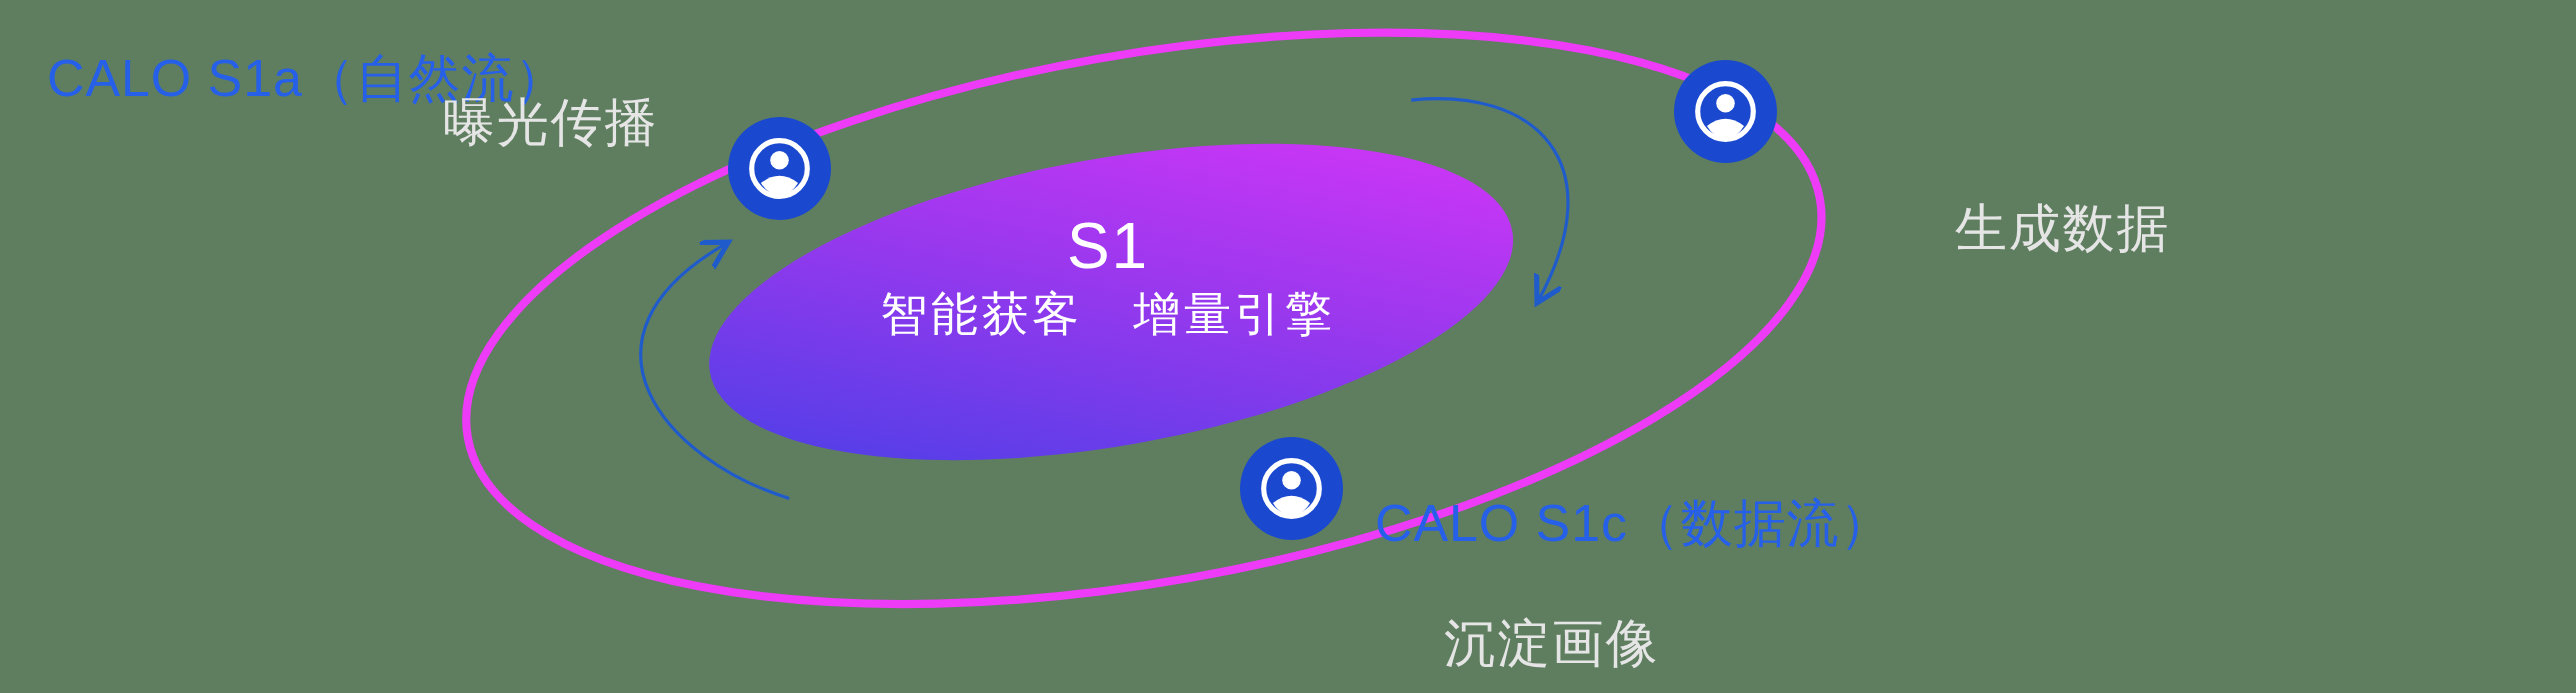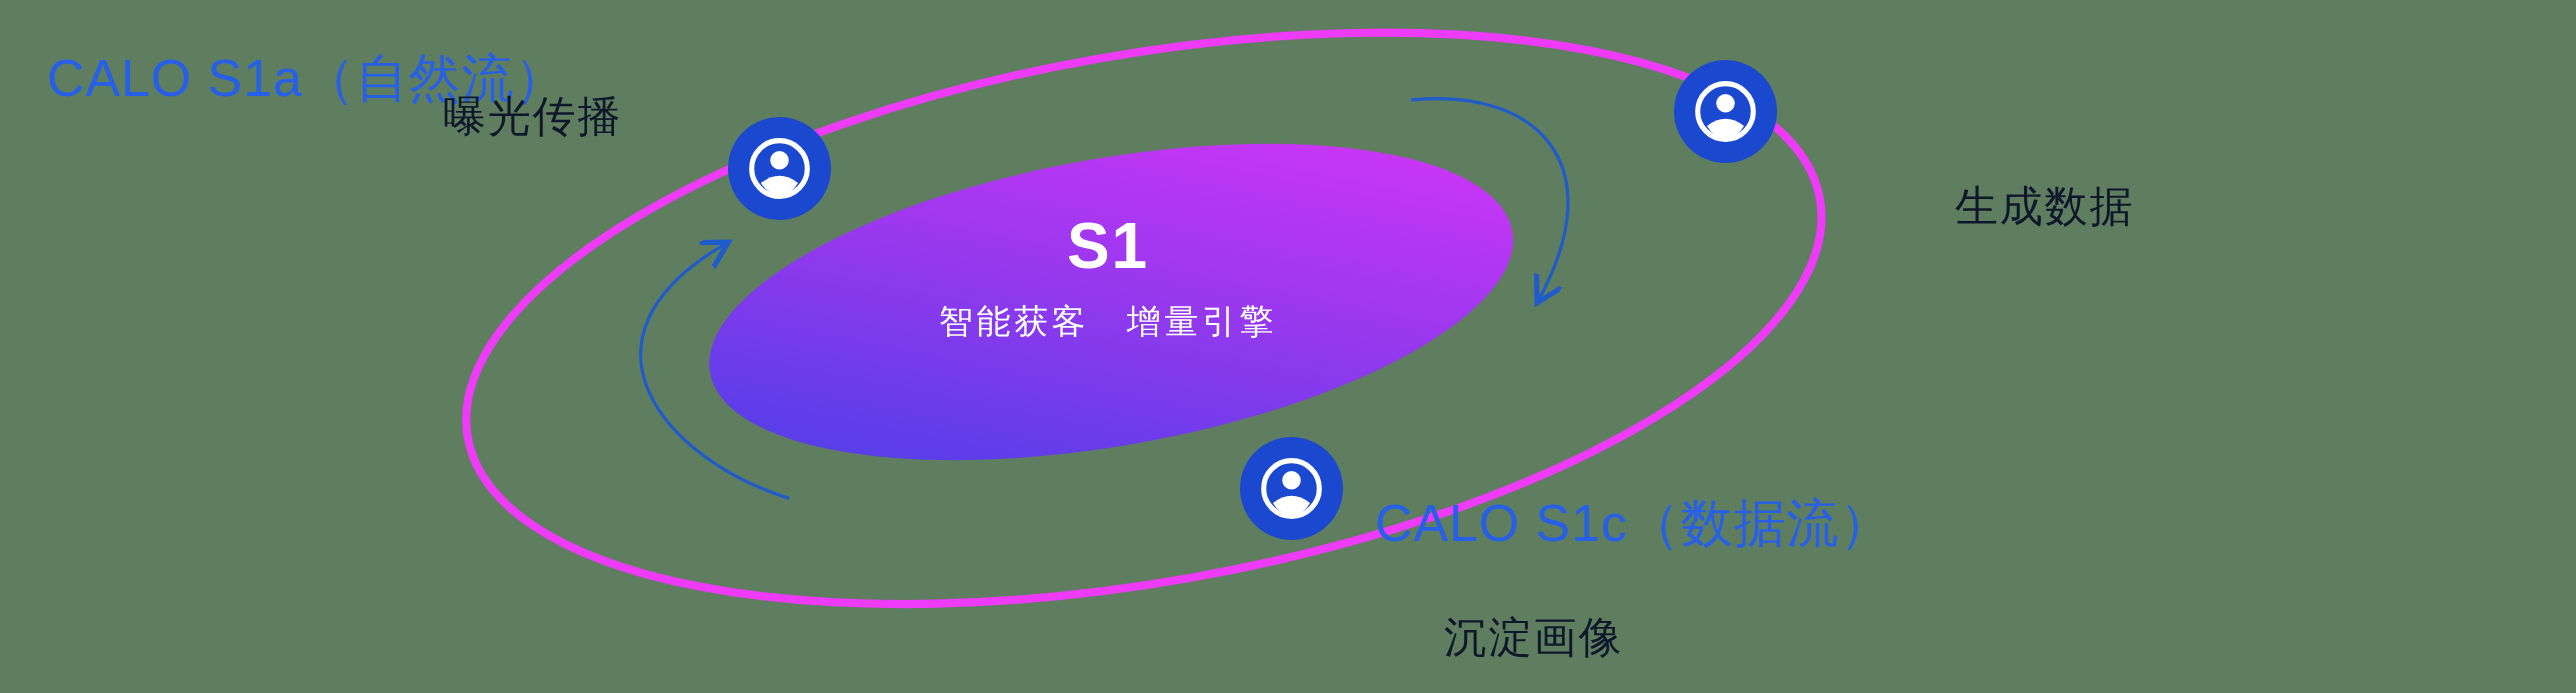--- a/index.html
+++ b/index.html
@@ -26,45 +26,45 @@
   .node-title {
     position: absolute;
     font-size: 52px;
     font-weight: 500;
     color: #2660e8;
     letter-spacing: 0.9px;
     white-space: nowrap;
   }
   .node-subtitle {
     position: absolute;
-    font-size: 43px;
+    font-size: 52px;
     font-weight: 400;
-    color: #0f172a;
+    color: #e5e5e5;
     letter-spacing: 1.8px;
     white-space: nowrap;
   }
   .core-text {
     position: absolute;
     left: 1108px;
     top: 211px;
     transform: translateX(-50%);
     text-align: center;
     color: #ffffff;
     white-space: nowrap;
   }
   .core-title {
     font-size: 64px;
-    font-weight: 700;
+    font-weight: 400;
     line-height: 1.1;
     letter-spacing: 1.8px;
     text-align: center;
   }
   .core-subtitle {
-    margin-top: 18px;
-    font-size: 34px;
+    margin-top: 2px;
+    font-size: 47px;
     font-weight: 400;
     letter-spacing: 3.6px;
     white-space: pre;
   }
   .user-badge {
     position: absolute;
     width: 103px;
     height: 103px;
   }
   .user-badge svg {
@@ -73,21 +73,21 @@
     display: block;
   }
   #badge-s1a { left: 728px; top: 117px; }
   #badge-s1b { left: 1674px; top: 60px; }
   #badge-s1c { left: 1240px; top: 437px; }
 
   #title-s1a { left: 47px;  top: 23.6px; margin-top: 20px; }
   #sub-s1a   { left: 443px; top: 88px; }
 
   #title-s1b { left: 1835px; top: 78px; }
-  #sub-s1b   { left: 1955px; top: 178px; }
+  #sub-s1b   { left: 1955px; top: 194px; }
 
   #title-s1c { left: 1375px; top: 489px; }
   #sub-s1c   { left: 1444px; top: 593px; margin-top: 16px; }
 </style>
 </head>
 <body>
 
 <div class="canvas">
 
   <svg class="layer-svg" viewBox="0 0 2833 763">

